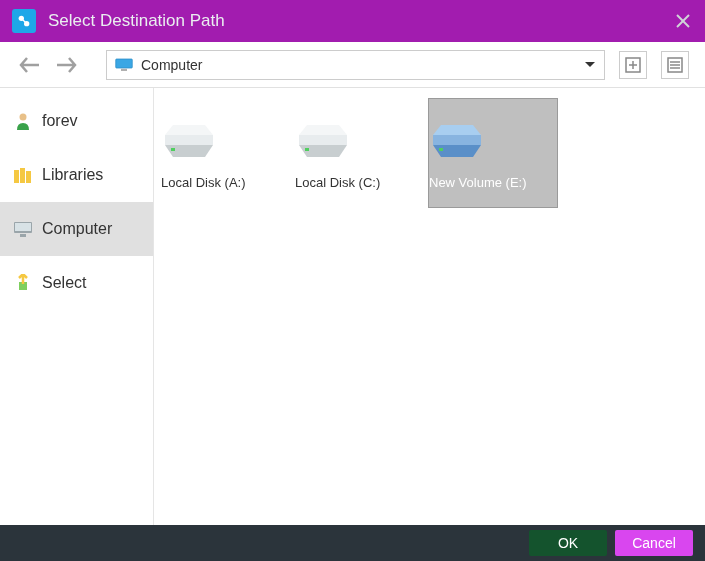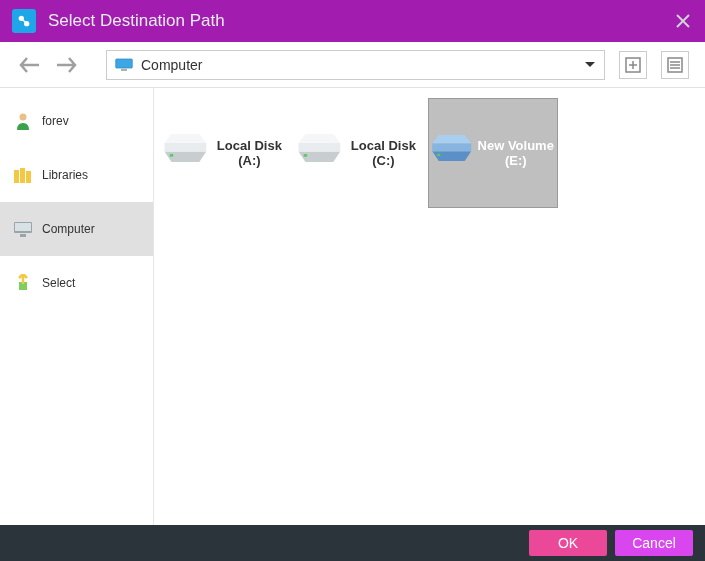--- a/index.html
+++ b/index.html
@@ -71,45 +71,44 @@
     background: #fff;
     border-right: 1px solid #e5e5e5;
     padding-top: 6px;
   }
   .sidebar-item {
     height: 54px;
     display: flex;
     align-items: center;
     padding: 0 14px;
     gap: 10px;
-    font-size: 12px;
+    font-size: 16px;
     color: #333;
     cursor: pointer;
   }
   .sidebar-item.selected { background: #e0e0e0; }
   .sidebar-icon { width: 18px; height: 18px; display:flex; align-items:center; justify-content:center; }
 
   .content {
     flex: 1;
     padding: 10px 4px;
     display: flex;
     flex-wrap: wrap;
     align-content: flex-start;
   }
   .drive {
     width: 130px;
     height: 110px;
     margin: 0 2px;
     display: flex;
-    flex-direction: row;
-    align-items: center;
+    flex-direction: column;
+    align-items: flex-start;
     justify-content: center;
     cursor: pointer;
     border: 1px solid transparent;
-    font-weight: bold;
   }
   .drive.selected {
     background: #bfbfbf;
     border: 1px solid #9a9a9a;
   }
   .drive-icon { margin: 4px 0 14px 0; }
   .drive-label { font-size: 13px; color: #333; text-align: center; }
   .drive.selected .drive-label { color: #fff; }
 
   .footer {
@@ -124,21 +123,21 @@
   .btn {
     min-width: 78px;
     height: 26px;
     border: none;
     border-radius: 2px;
     font-size: 14px;
     color: #fff;
     cursor: pointer;
     padding: 0 12px;
   }
-  .btn-ok { background: #ec4899; }
+  .btn-ok { background: #14532d; }
   .btn-cancel { background: #d946ef; }
 </style>
 </head>
 <body>
 
 <div class="titlebar">
   <div class="app-icon">
     <svg viewBox="0 0 24 24">
         <circle cx="8" cy="8" r="4"></circle>
         <circle cx="16" cy="16" r="4"></circle>

